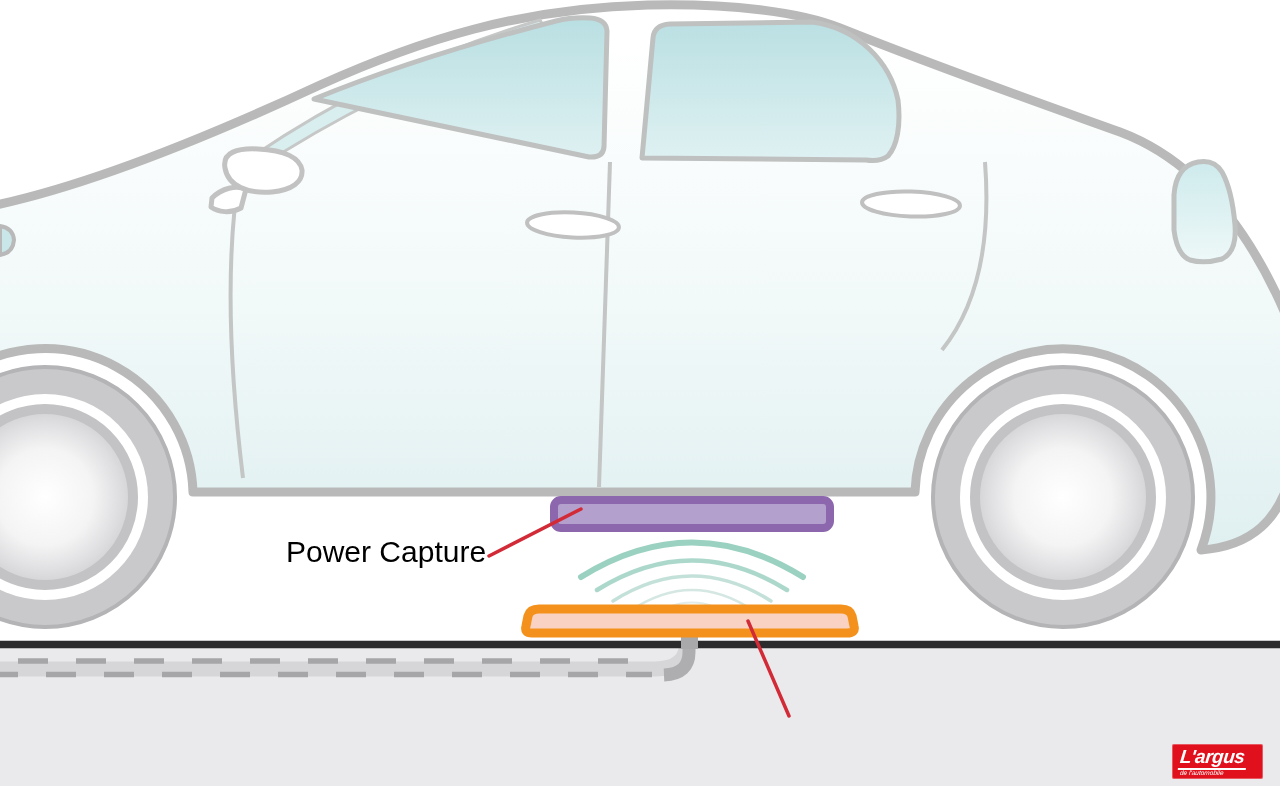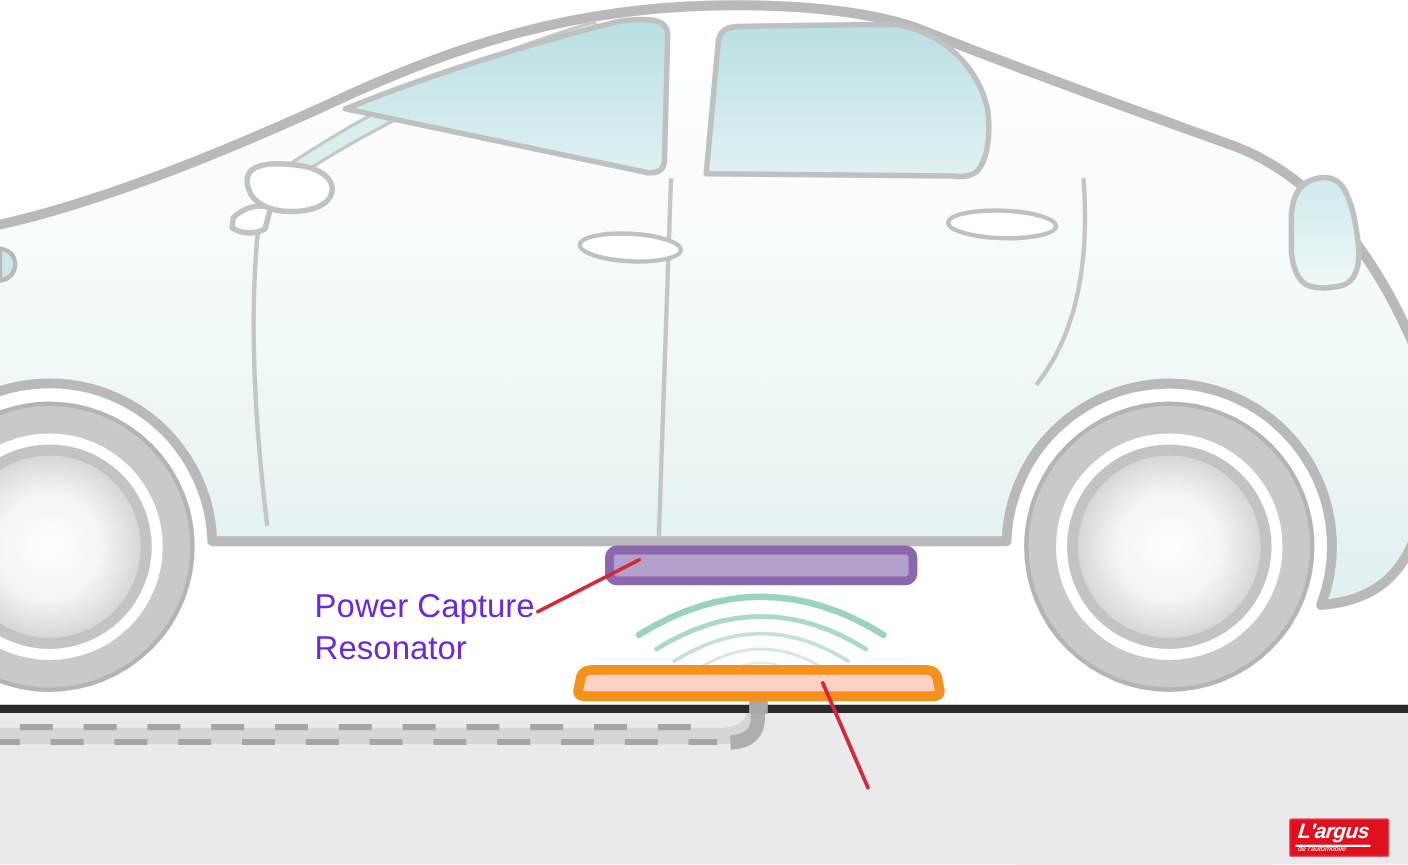--- a/index.html
+++ b/index.html
@@ -2,21 +2,21 @@
 <html><head>
 <meta charset="utf-8">
 <style>
   html,body{margin:0;padding:0;background:#ffffff;}
   .stage{
     position:relative;width:1280px;height:786px;overflow:hidden;background:#ffffff;
     font-family:"Liberation Sans", sans-serif;
   }
   .stage svg{position:absolute;left:0;top:0;}
   .label{
-    position:absolute;color:#6d28d9;font-size:30px;line-height:38px;
+    position:absolute;color:#000000;font-size:30px;line-height:38px;
     font-family:"Liberation Sans", sans-serif;letter-spacing:0px;white-space:nowrap;
   }
   .label-capture{left:286px;top:533px;text-align:left;}
   .label-source{left:655px;top:721px;width:350px;text-align:center;}
   .logo{
     position:absolute;left:1172px;top:744px;width:91px;height:35px;
     background:#e0111d;border-radius:2px;box-shadow:inset 0 0 0 1px rgba(255,255,255,0.30);
     overflow:hidden;
   }
   .logo-main{
@@ -141,21 +141,20 @@
              L 532,633 Q 524,633 526,626 L 528,616 Q 530,609 539,609 Z" fill="#f9d2c3" stroke="#f4911d" stroke-width="9" stroke-linejoin="round"></path>
 
     <g stroke="#d22a36" stroke-width="3.5" stroke-linecap="round">
       <line x1="489" y1="556" x2="581" y2="509"></line>
       <line x1="748" y1="621" x2="789" y2="716"></line>
     </g>
   </svg>
 
   <div class="label label-capture">
     <div>Power Capture</div>
-    <div>Resonator</div>
   </div>
 
   <div class="logo">
     <div class="logo-main">L'argus</div>
     <div class="logo-sub">de l'automobile</div>
   </div>
 
 </div>
 
 </body></html>

